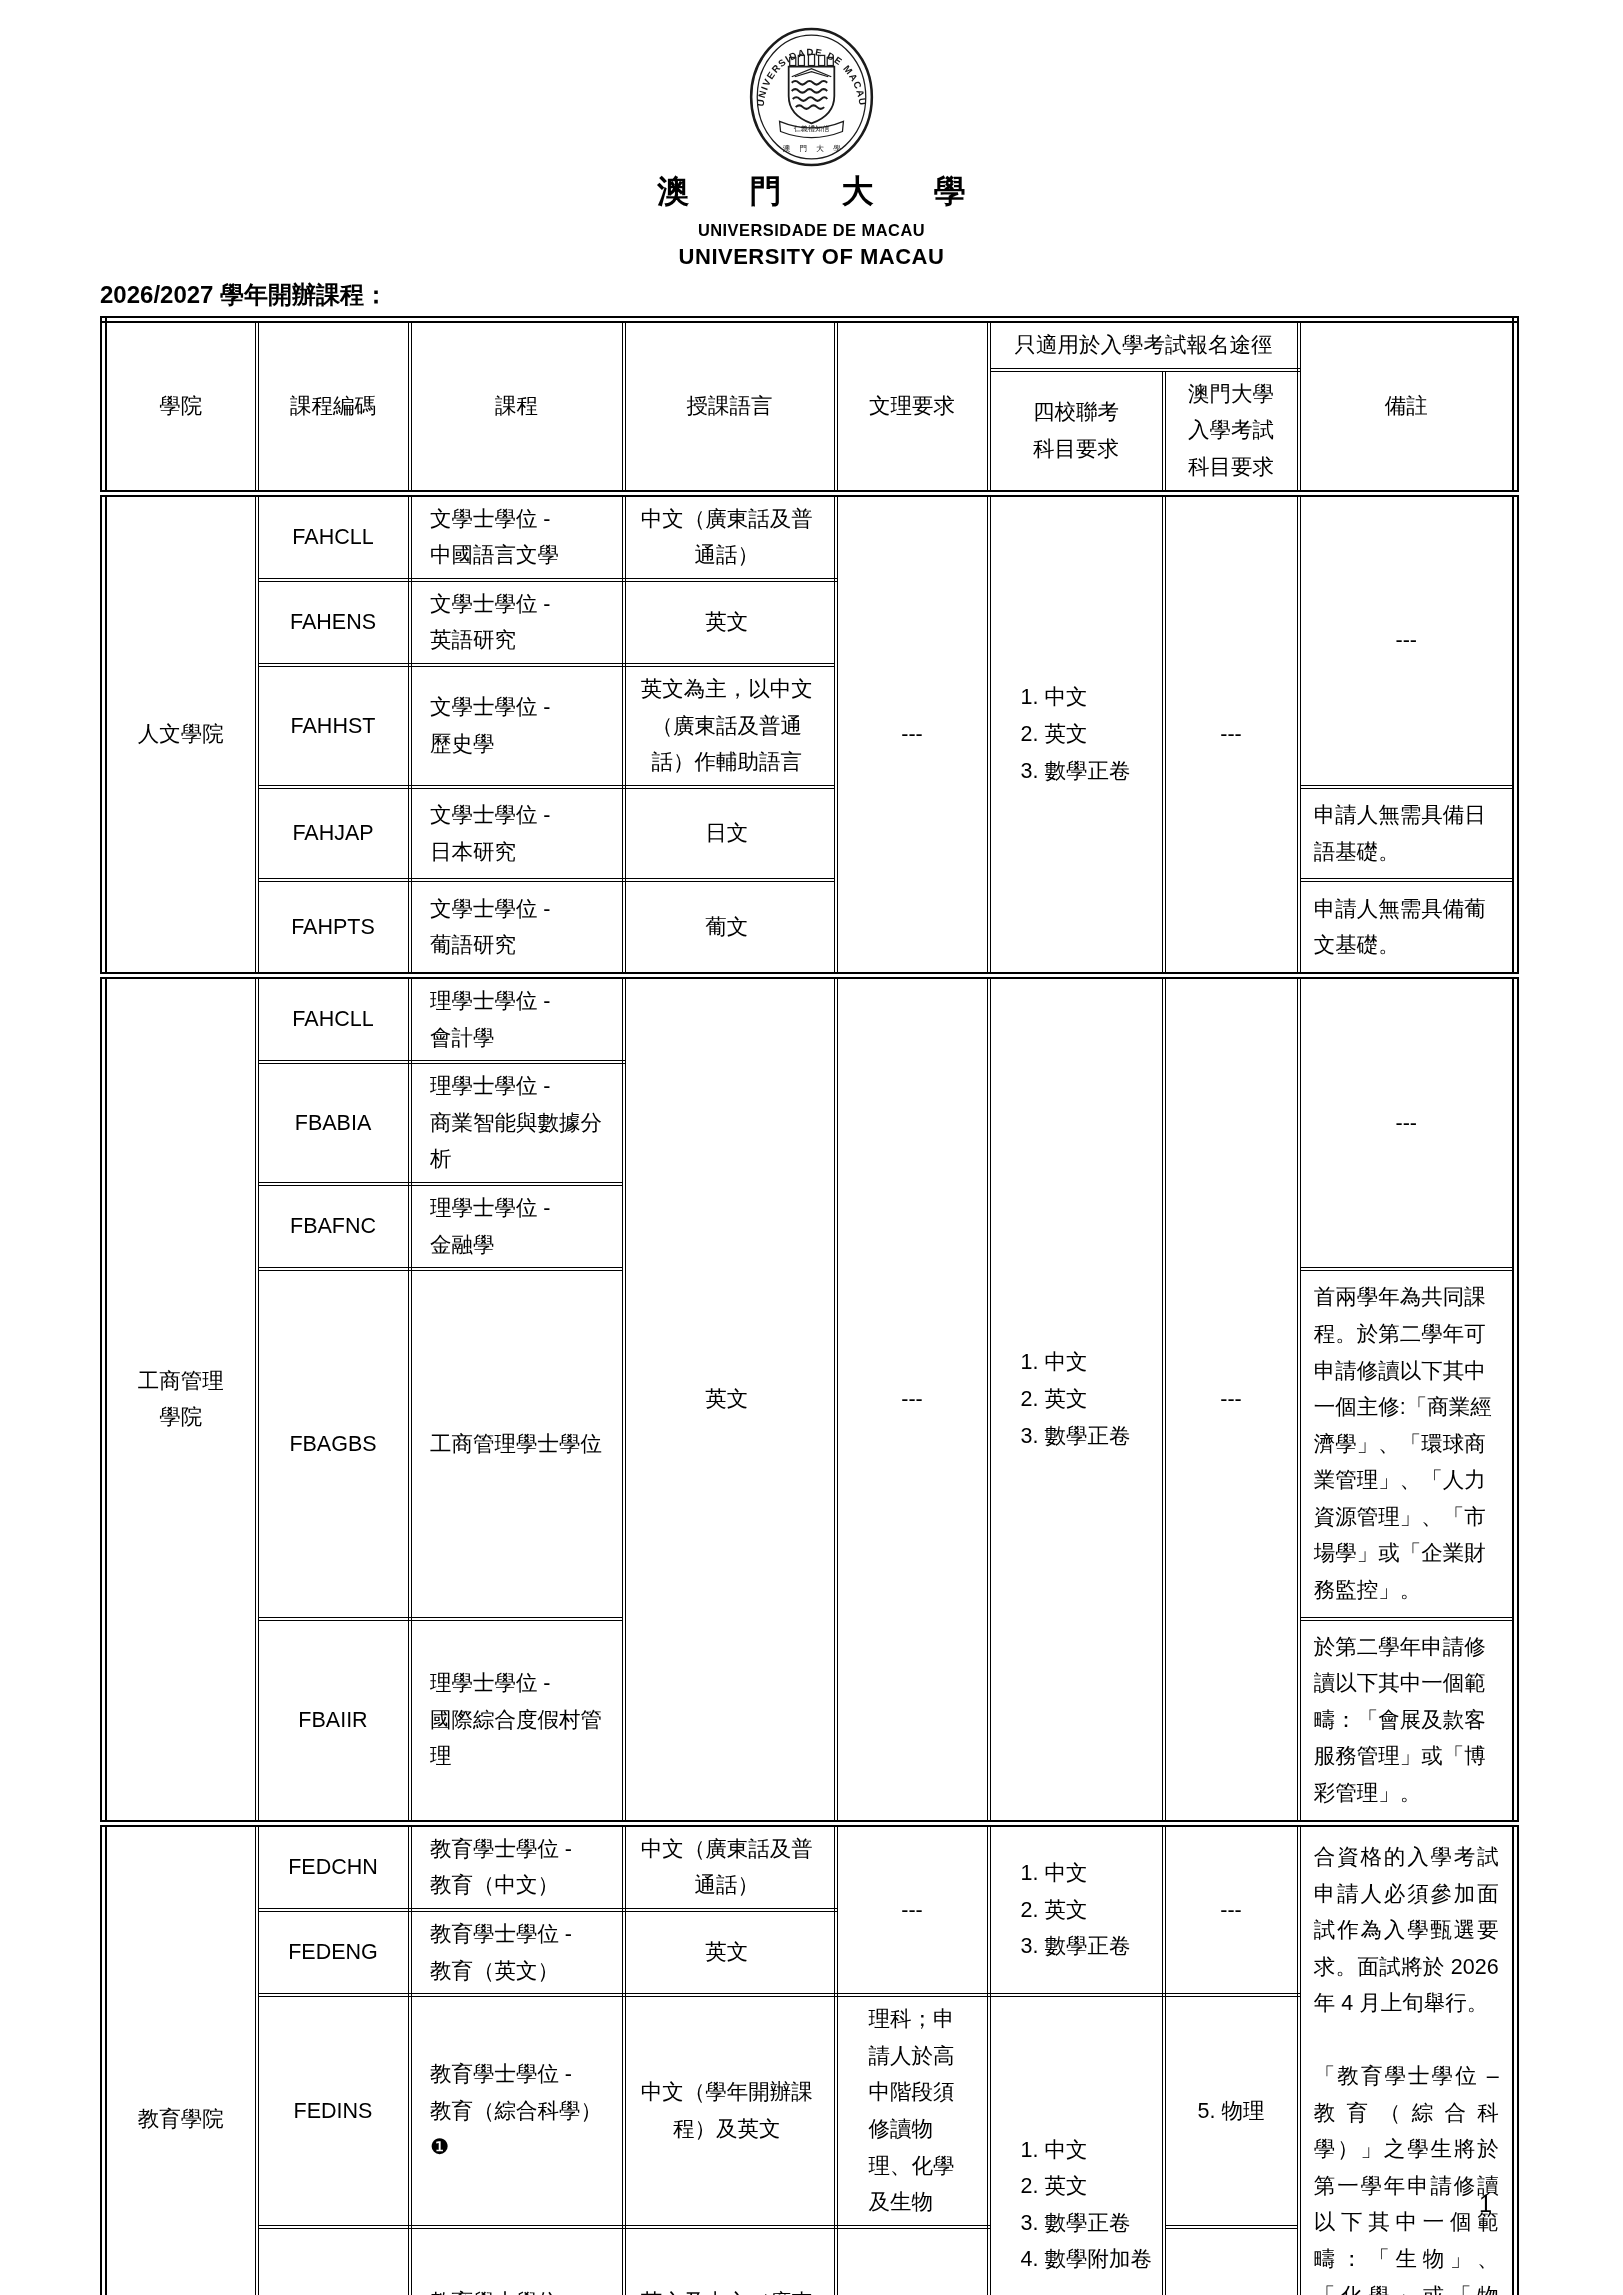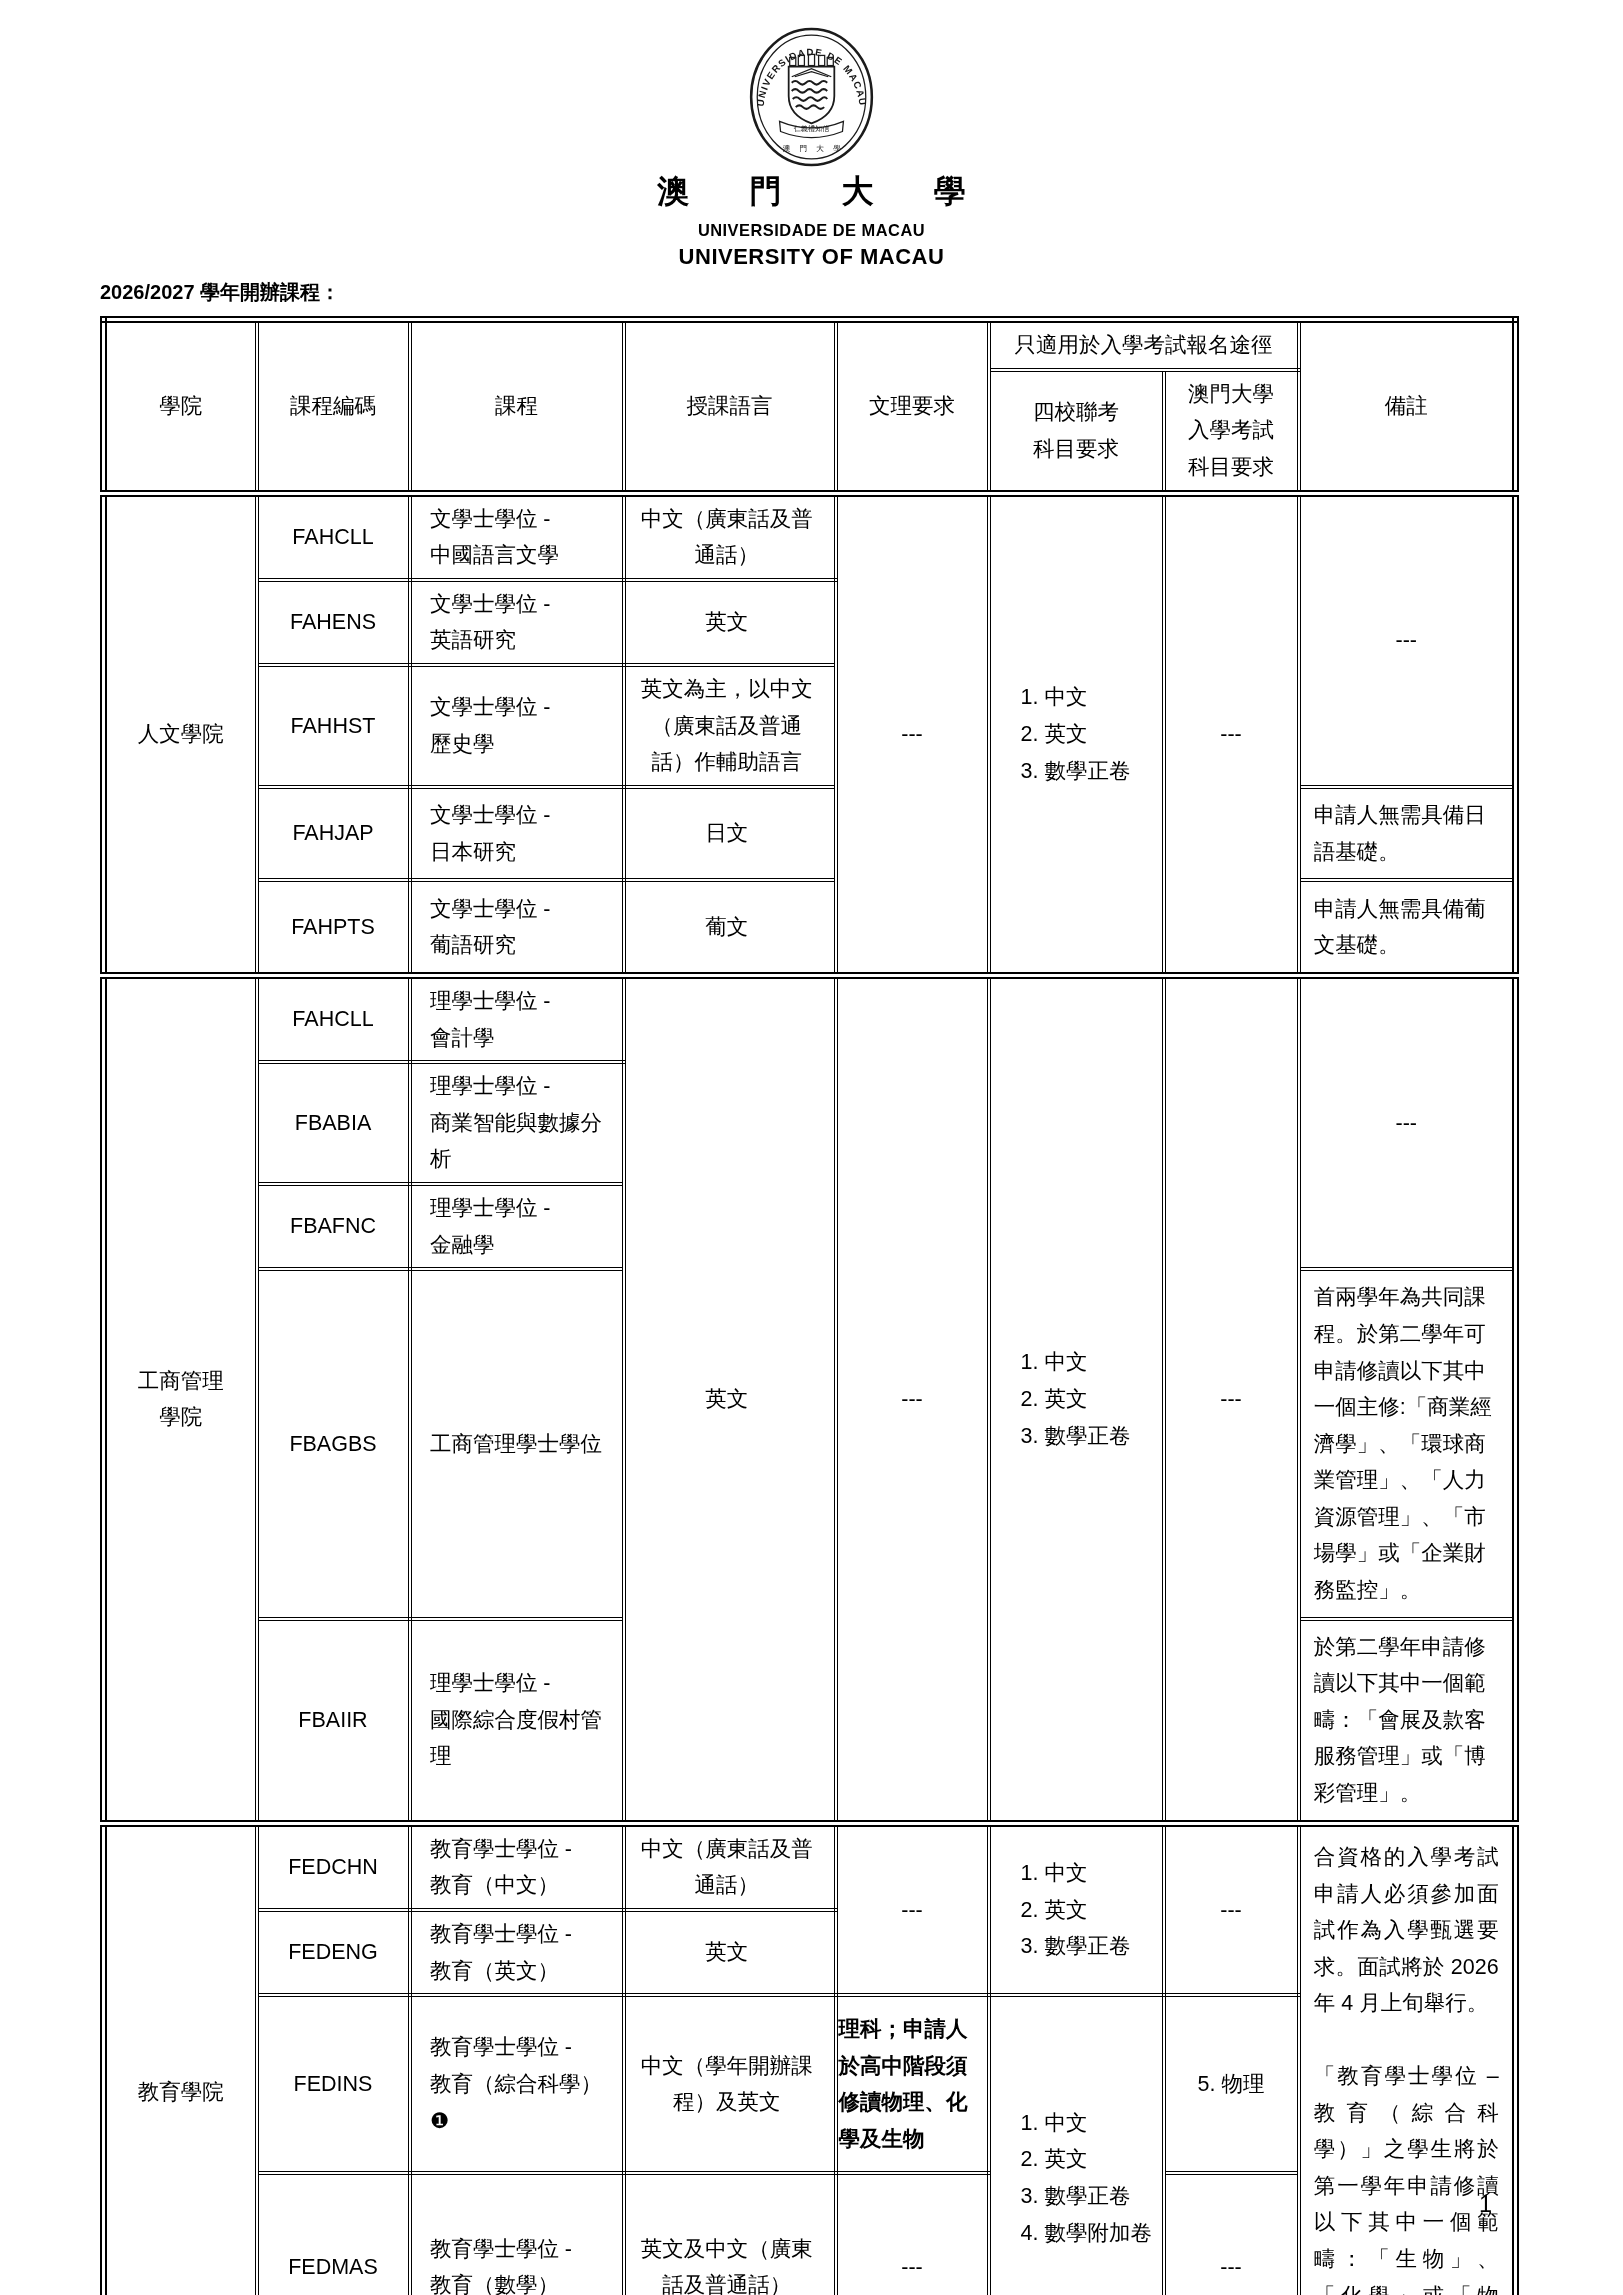--- a/index.html
+++ b/index.html
@@ -12,42 +12,42 @@
 
   
   .masthead { position:absolute; top:25.6px; left:0; width:100%;
     display:flex; flex-direction:column; align-items:center; }
   .seal { width:127px; height:142px; }
   .cn-name { margin-top:2px; font-family:"DejaVu Serif", serif; font-size:32px;
     letter-spacing:24.5px; padding-left:24.5px; font-weight:bold; }
   .pt-name { margin-top:7.2px; font-size:16.4px; font-weight:bold; letter-spacing:0.5px; }
   .en-name { margin-top:4.1px; font-size:22px; font-weight:bold; letter-spacing:0.5px; }
 
-  .doc-title { position:absolute; left:100px; top:279px; font-size:20px; font-weight:bold; }
+  .doc-title { position:absolute; left:100px; top:279px; font-size:24px; font-weight:bold; }
 
   
   table.main {
     position:absolute; left:100px; top:316px; width:1414px;
     border-collapse:collapse; table-layout:fixed;
     border:7.7px double #000;
   }
   td, th {
     border:4.6px double #000;
     font-size:21.5px; line-height:1.7; font-weight:normal;
     text-align:center; vertical-align:middle;
     padding:4.1px 6.1px; overflow-wrap:break-word; word-break:break-all;
   }
   tr.sec > td, tr.sec > th { border-top:7.2px double #000; }
   .pre { white-space:pre-line; }
   .prog { text-align:left; padding-left:18.4px; padding-right:5px; }
   .lang { padding-left:12.3px; padding-right:18px; }
   .list { text-align:left; padding-left:30px; }
   .rem { text-align:left; padding:8.2px 13.3px; }
   .rem-top { vertical-align:top; padding-top:12.3px; text-align:justify; }
-  .streamcell { text-align:left; padding-left:1px; padding-right:13.3px;font-weight:bold; }
+  .streamcell { text-align:left; padding-left:31px; padding-right:13.3px; }
 
   .page-num { position:absolute; top:2191px; left:1380px; width:112px;
     text-align:right; font-size:23.5px; }
 </style>
 </head>
 <body>
 
 <div class="page">
 
   <div class="masthead">

